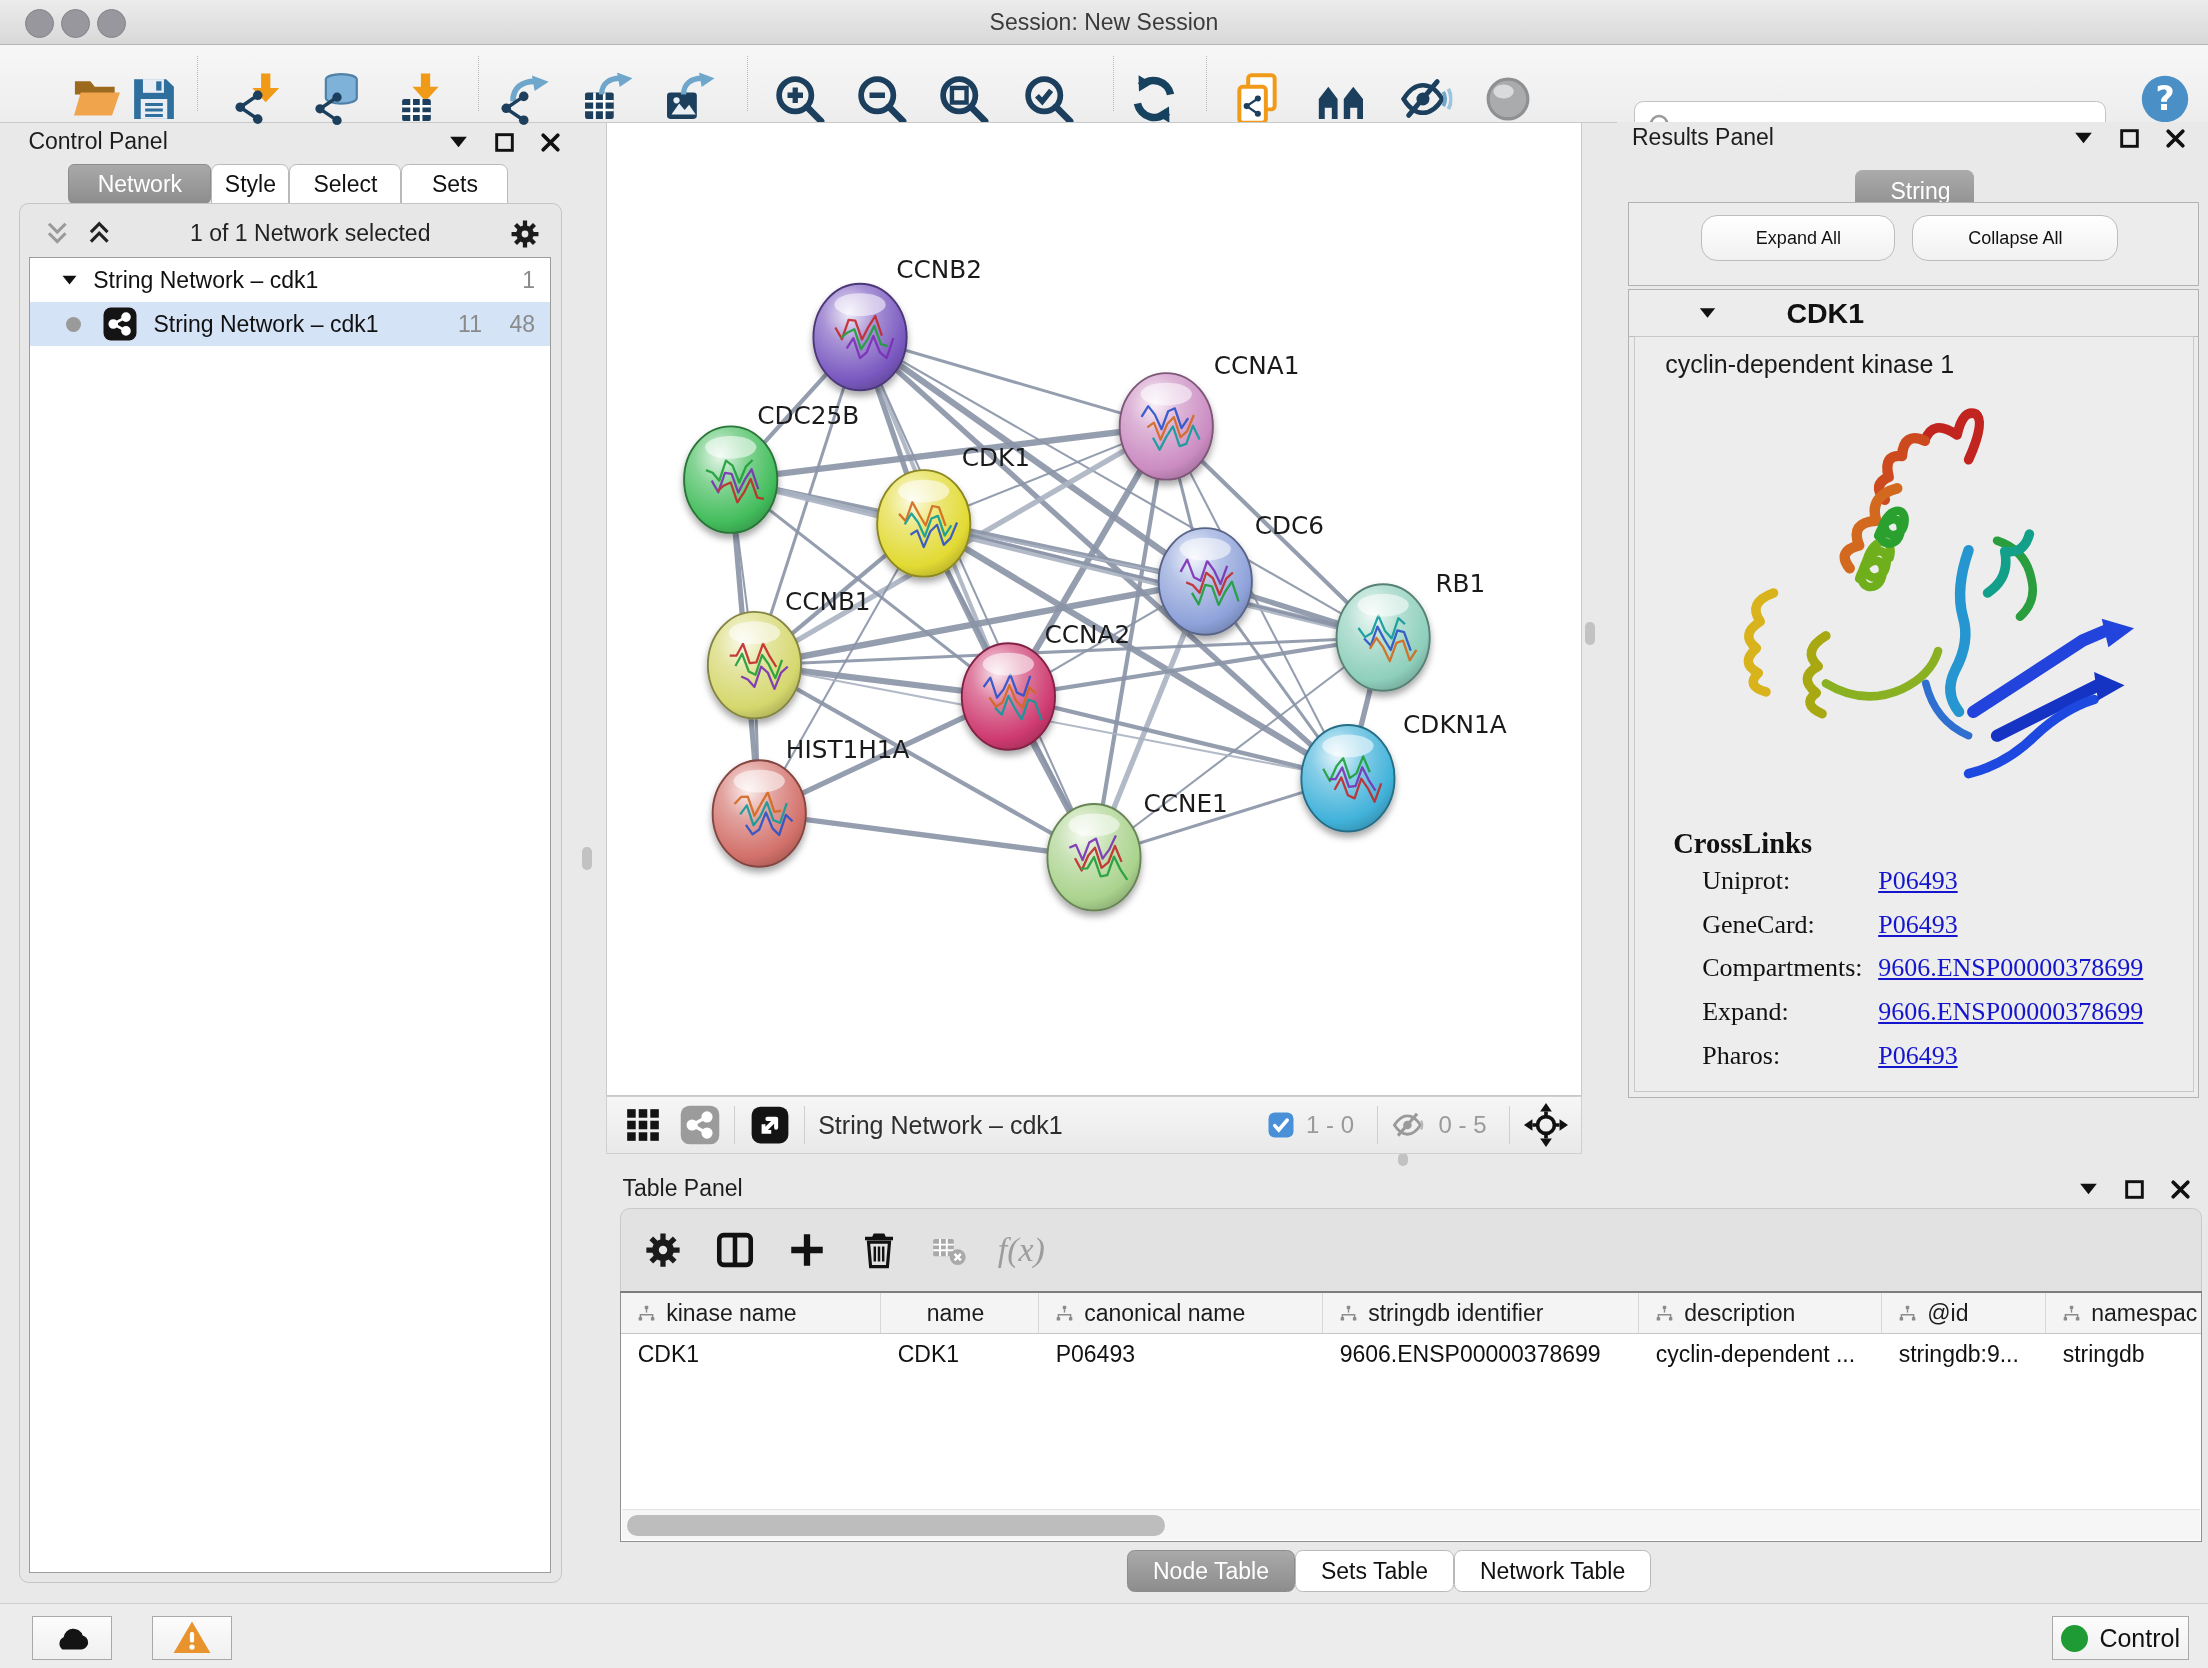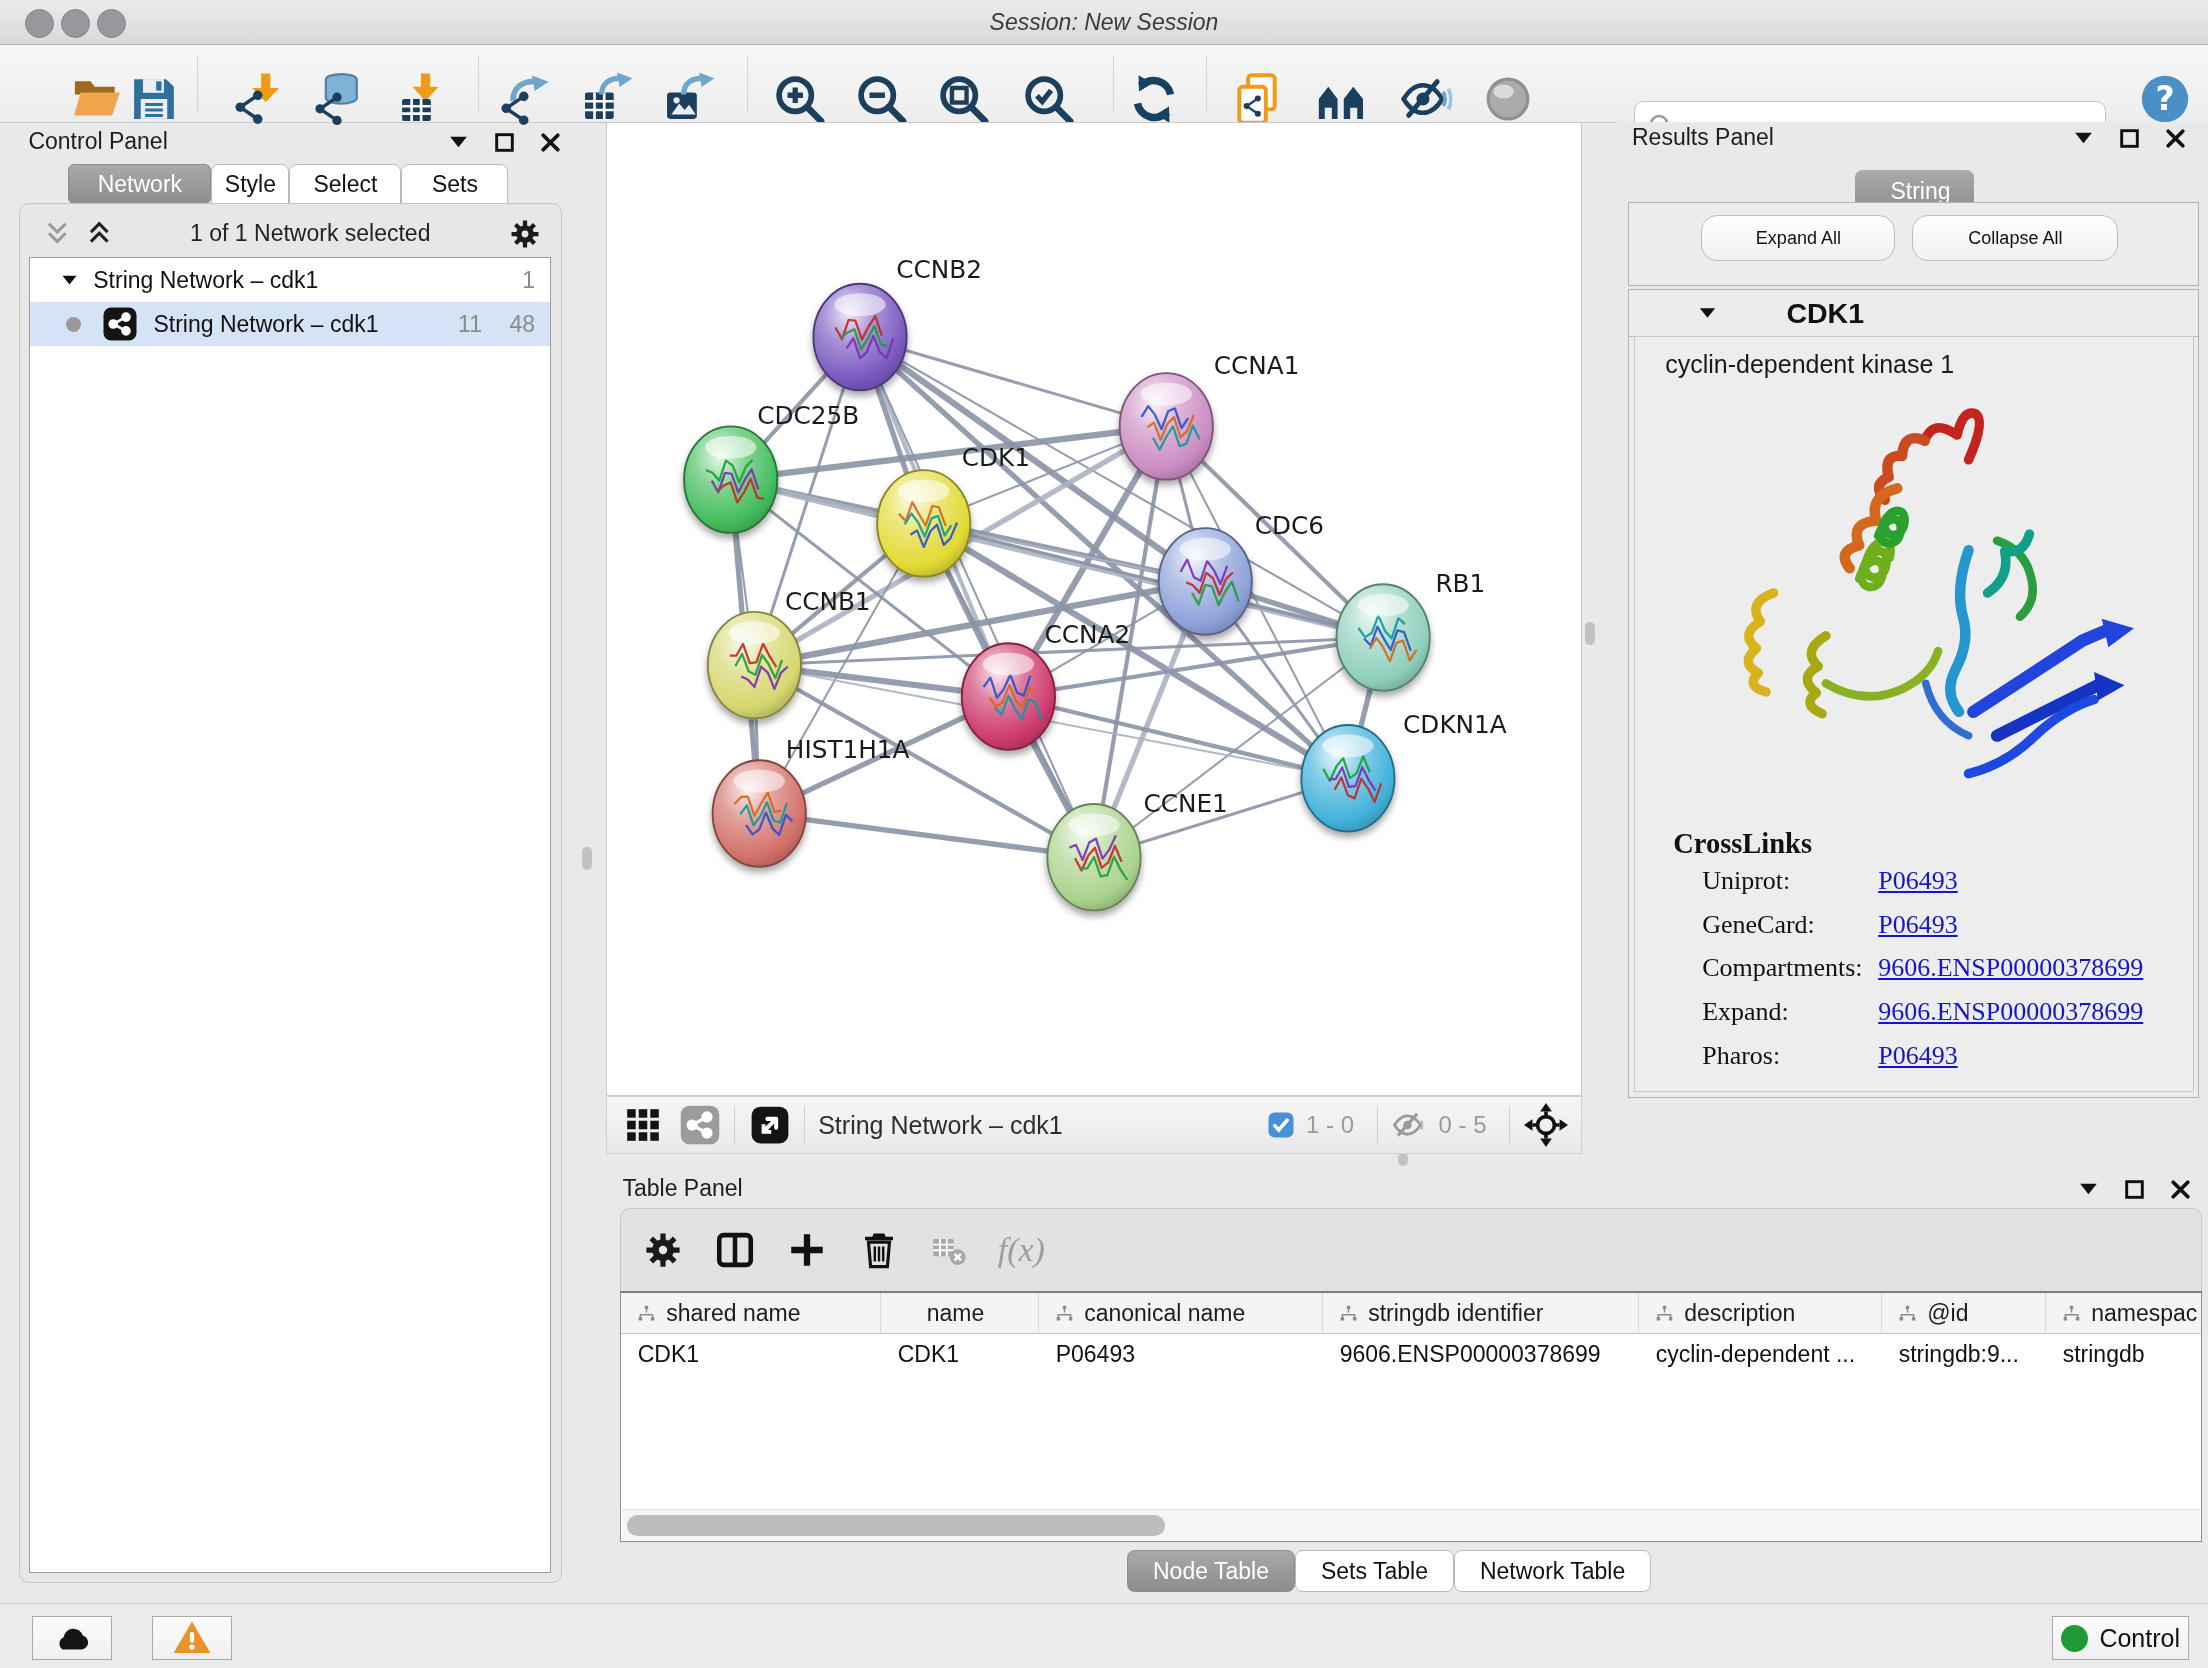--- a/index.html
+++ b/index.html
@@ -1,20 +1,20 @@
 <!DOCTYPE html>
 <html style="font-size:15px"><head>
 <meta charset="utf-8">
 <style>
   html,body{margin:0;padding:0;background:#d9d9d9;}
   .app{position:relative;width:2208px;height:1668px;background:#e9e9e9;font-family:"Liberation Sans",sans-serif;overflow:hidden;}
   
   .titlebar{position:absolute;left:0;top:0;width:2208px;height:44px;background:linear-gradient(#ececec,#d8d8d8);border-bottom:1px solid #b5b5b5;}
   .tlight{position:absolute;top:8.6px;width:27px;height:27px;border-radius:50%;background:#97979d;border:1px solid #82828a;}
-  .win-title{position:absolute;left:0;right:0;top:8.6px;text-align:center;font-size:23px;color:#3b3b3b;font-style:italic;}
+  .win-title{position:absolute;left:0;right:0;top:8.6px;text-align:center;font-size:23px;color:#3b3b3b;}
   
   .toolbar{position:absolute;left:0;top:45px;width:2208px;height:77px;background:linear-gradient(#f7f7f7,#ededed);border-bottom:1px solid #c9c9c9;}
   .tbi{position:absolute;top:54px;transform:translate(-50%,-50%);width:53px;height:53px;}
   .tbi svg{width:100%;height:100%;}
   .tsep{position:absolute;top:11.4px;height:55px;width:0;border-left:1.9px dotted #b9b9b9;}
   .searchbox{position:absolute;left:1634px;top:56px;width:472px;height:49px;background:#fff;border:1px solid #c2c2c2;border-radius:9.5px;display:flex;align-items:center;padding-left:11.4px;box-sizing:border-box;}
   .searchbox .ic{width:30px;height:30px;}
   .searchbox input{border:none;outline:none;flex:1;font-size:23px;font-family:"Liberation Sans",sans-serif;background:transparent;}
   
   .phdr-title{font-size:23px;color:#1d1d1d;}
@@ -851,21 +851,21 @@
               <svg viewBox="0 0 24 24">
                 <g fill="#8b8b8b">
                   <rect x="10" y="3" width="4" height="4" rx="1"></rect>
                   <rect x="3" y="16" width="4" height="4" rx="1"></rect>
                   <rect x="17" y="16" width="4" height="4" rx="1"></rect>
                   <rect x="11.2" y="7" width="1.6" height="4"></rect>
                   <path d="M4.2 16v-3.4h15.6V16h-1.6v-1.8H5.8V16z"></path>
                 </g>
               </svg>
             </span>
-            <span>shared name</span>
+            <span>kinase name</span>
           </div>
         <div class="tbl-hcell" style="padding-left:46px">
             <span>name</span>
           </div>
         <div class="tbl-hcell">
             <span class="ic">
               <svg viewBox="0 0 24 24">
                 <g fill="#8b8b8b">
                   <rect x="10" y="3" width="4" height="4" rx="1"></rect>
                   <rect x="3" y="16" width="4" height="4" rx="1"></rect>

